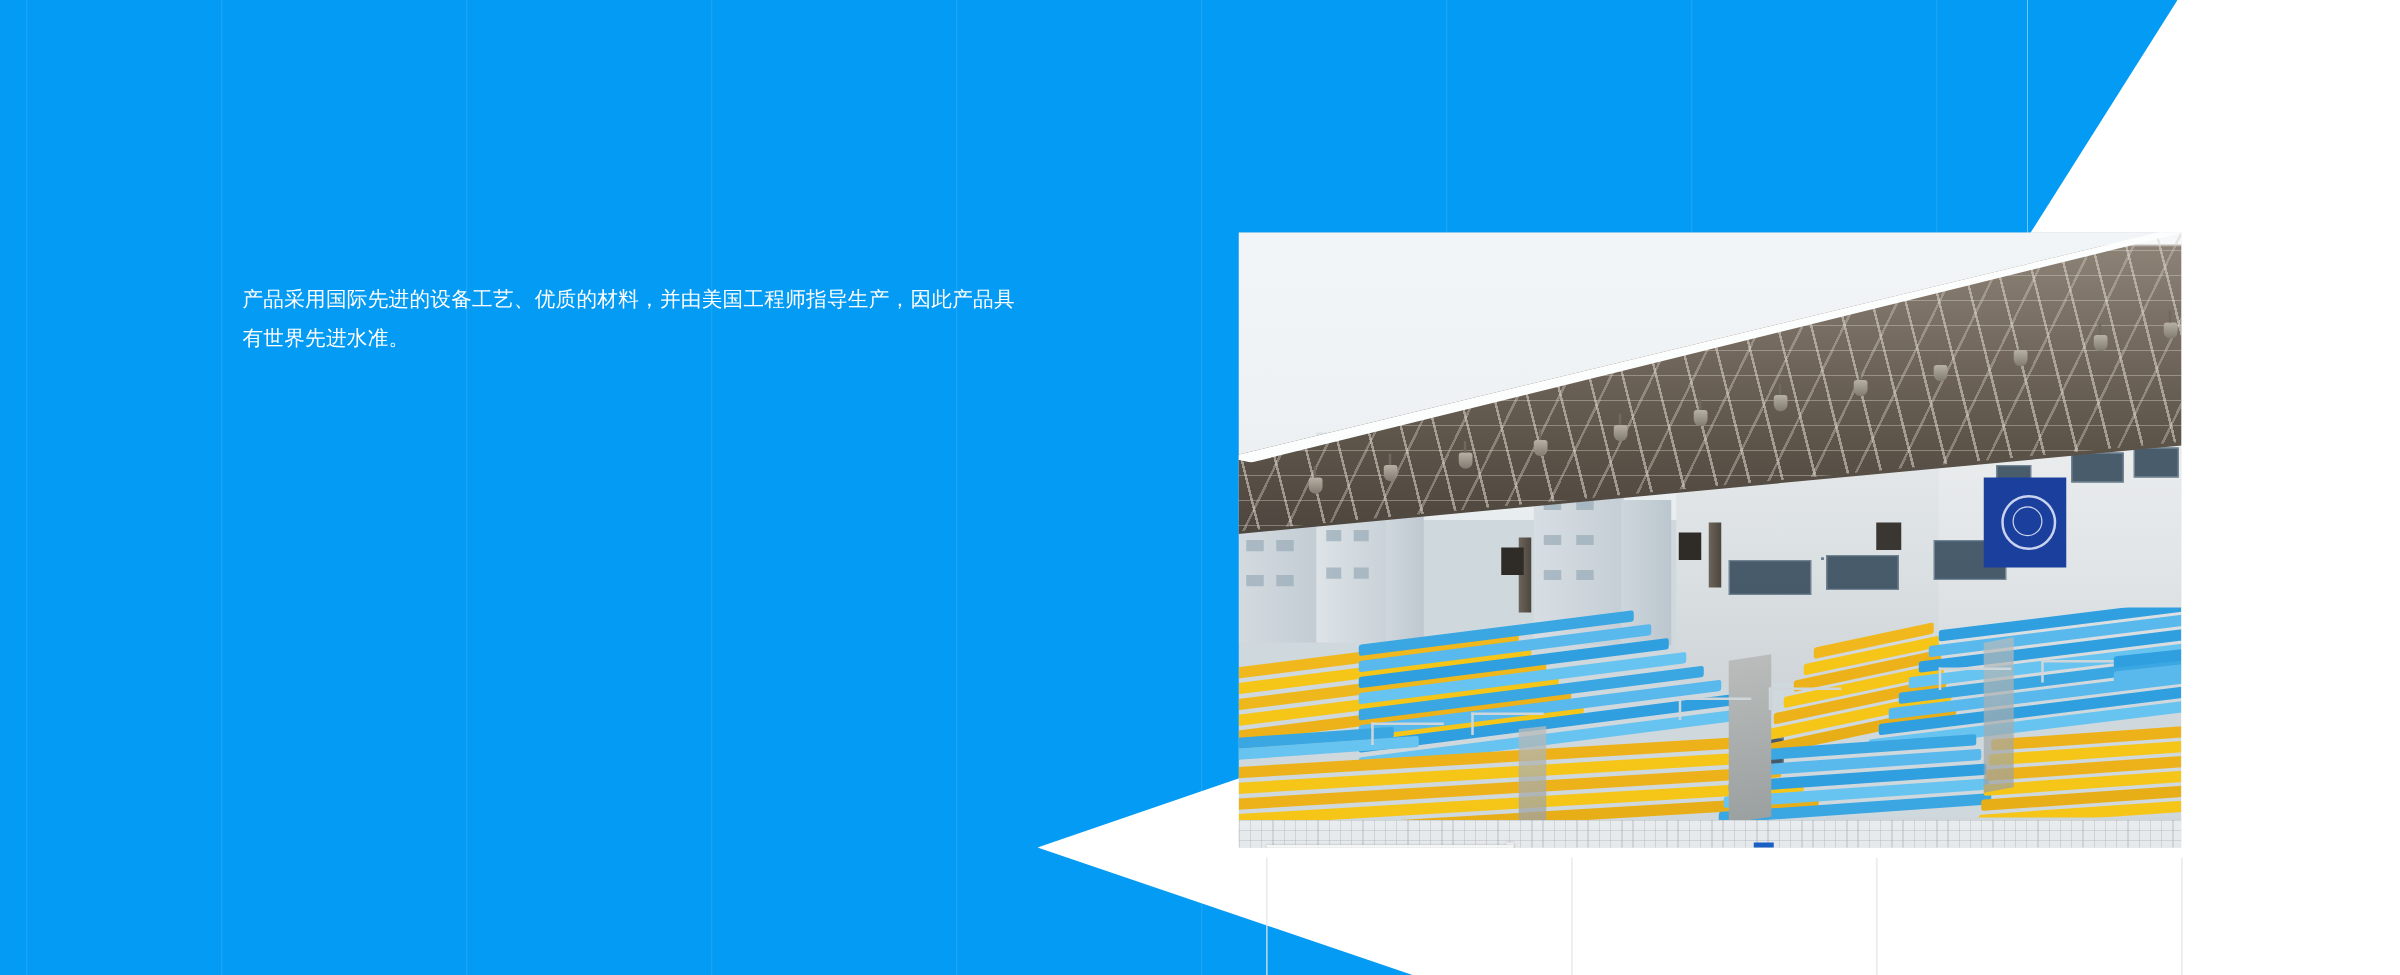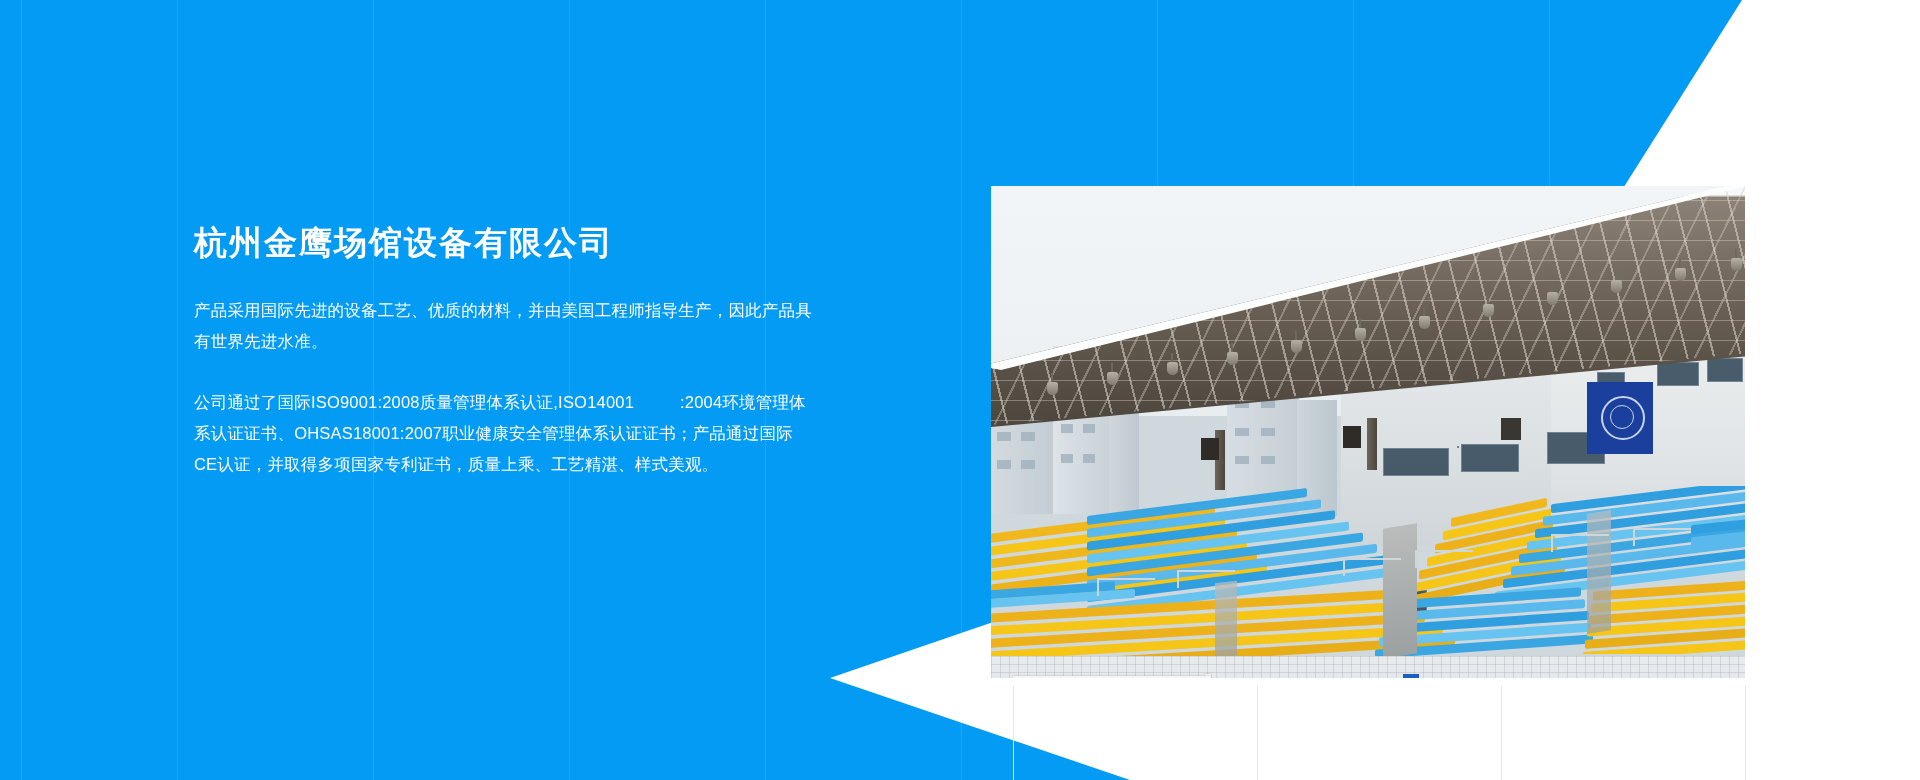--- a/index.html
+++ b/index.html
@@ -169,23 +169,21 @@
   <div class="white-notch"></div>
 
   <div class="white-guides">
     <i style="left:1013px"></i>
     <i style="left:1257px"></i>
     <i style="left:1501px"></i>
     <i style="left:1745px"></i>
   </div>
 
   <div class="copy">
-    <h1 class="company-title">杭州金鹰场馆设备有限公司</h1>
     <p class="para">产品采用国际先进的设备工艺、优质的材料，并由美国工程师指导生产，因此产品具有世界先进水准。</p>
-    <p class="para"><span>公司通过了国际ISO9001:2008质量管理体系认证,ISO14001</span><span class="gap"></span><span>:2004环境管理体系认证证书、OHSAS18001:2007职业健康安全管理体系认证证书；产品通过国际CE认证，并取得多项国家专利证书，质量上乘、工艺精湛、样式美观。</span></p>
   </div>
 
   <div class="photo">
 
     <div class="ph sky"></div>
 
     <div class="ph tower tower-a">
       <i class="win" style="left:6px;top:12px;width:14px;height:9px"></i>
       <i class="win" style="left:30px;top:12px;width:14px;height:9px"></i>
       <i class="win" style="left:6px;top:40px;width:14px;height:9px"></i>

